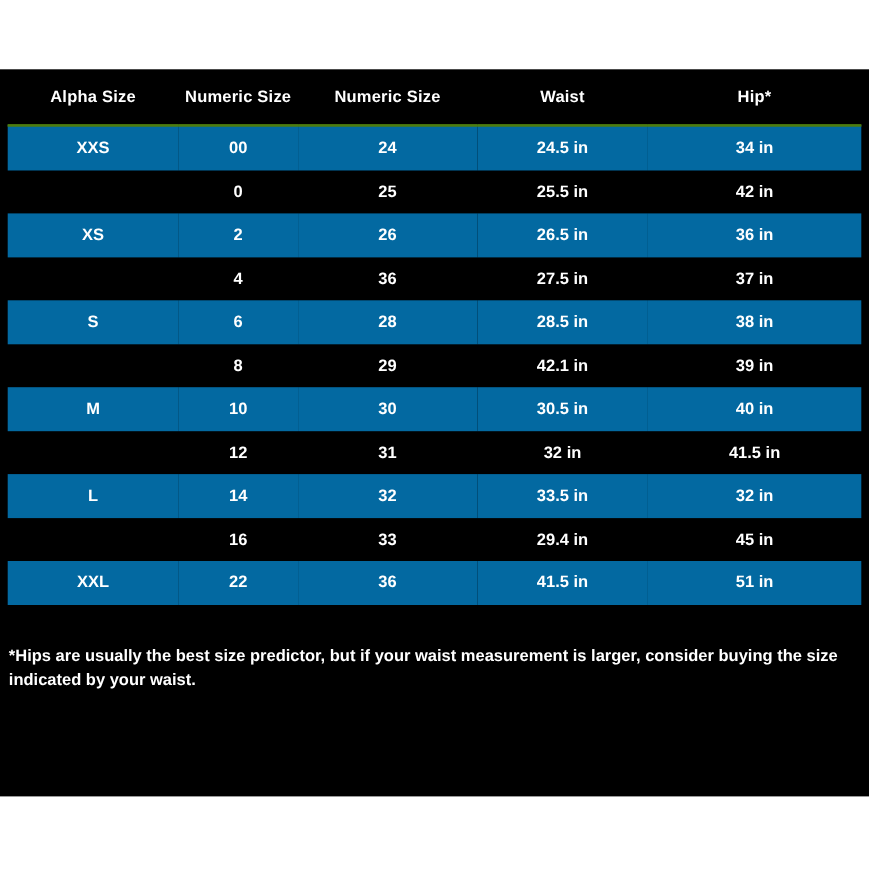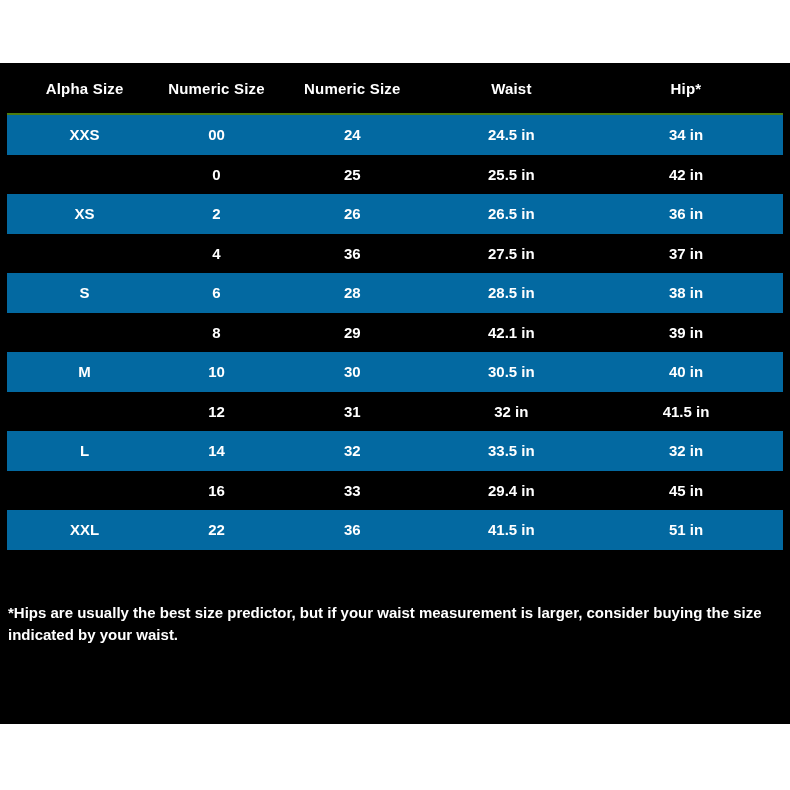--- a/index.html
+++ b/index.html
@@ -51,21 +51,21 @@
     font-weight: 700;
     text-align: center;
     vertical-align: middle;
     color: #ffffff;
     padding: 0;
   }
   tbody tr.shaded {
     background: #0369a1;
   }
   .footnote {
-    margin: 52px 0 0 0;
+    margin: 36px 0 0 0;
     padding: 0 8px;
     font-size: 15px;
     font-weight: 700;
     line-height: 22px;
     color: #ffffff;
   }
   .bottom-gap {
     background: #ffffff;
   }
 </style>

